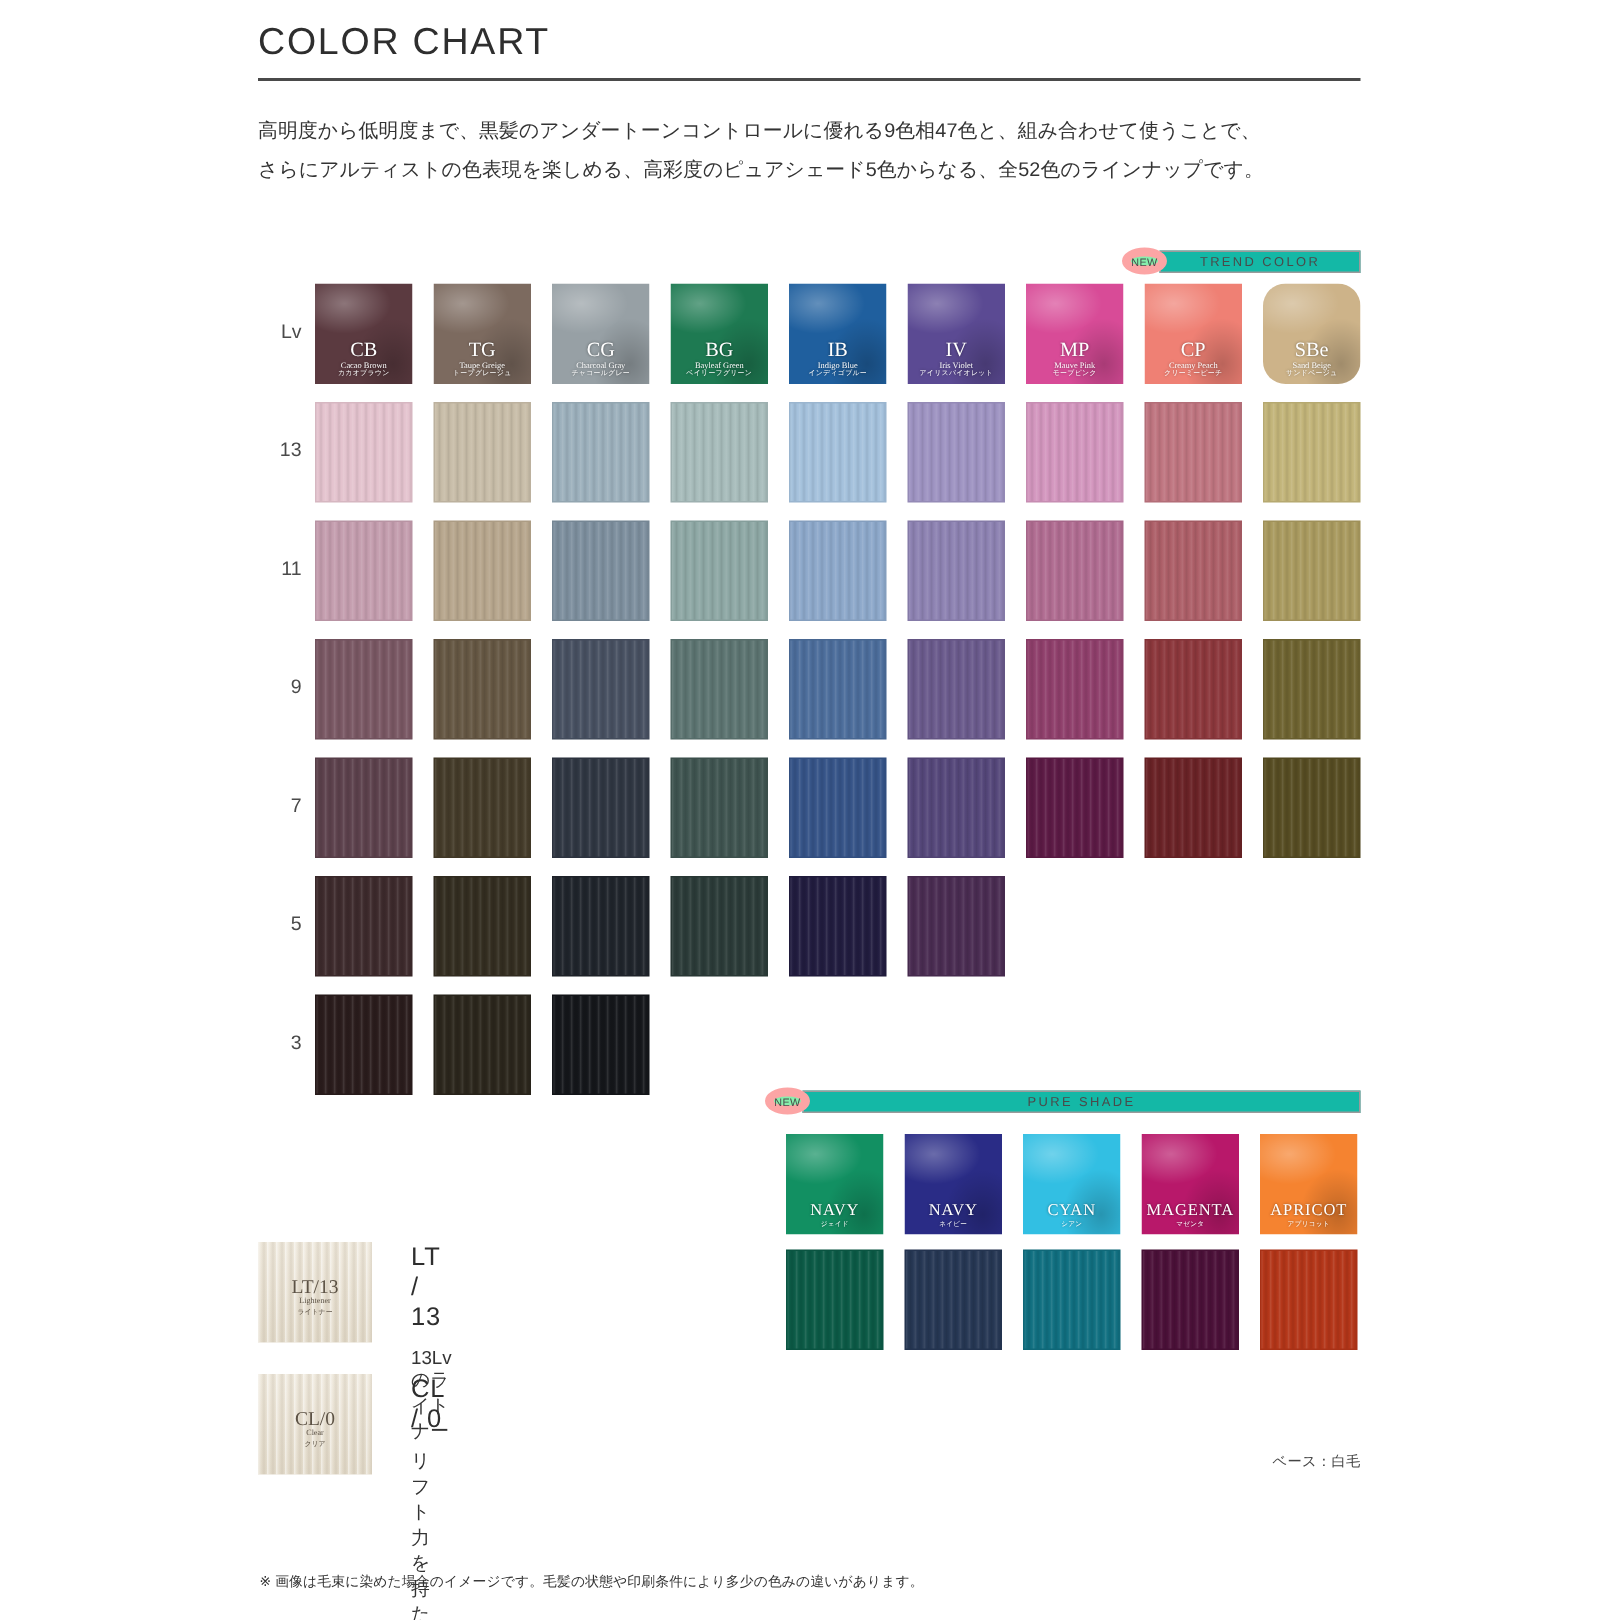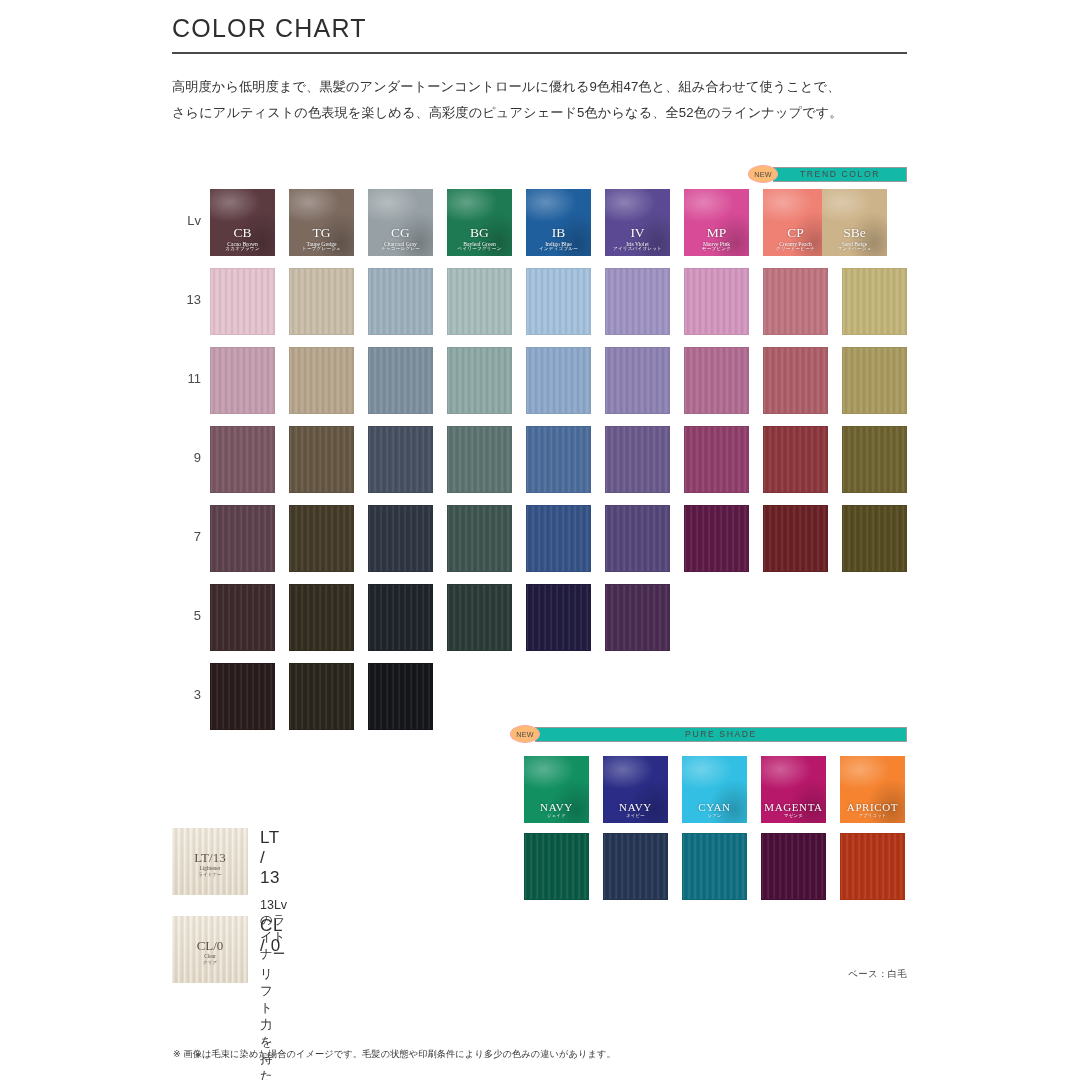--- a/index.html
+++ b/index.html
@@ -23,22 +23,22 @@
   .lede {
     position: absolute; left: 172px; top: 74px; width: 740px;
     font-size: 13.2px; line-height: 2.0; color: #333;
     letter-spacing: 0.1px;
   }
   .lede div { white-space: nowrap; }
 
   
   .banner { position: absolute; display: flex; align-items: center; height: 18px; }
   .banner .new-badge {
-    width: 30px; height: 18px; border: 1px solid #fca5a5; border-radius: 50%;
-    background: #fdba74; display: flex; align-items: center; justify-content: center;
+    width: 30px; height: 18px; border: 6px solid #fca5a5; border-radius: 50%;
+    background: #86efac; display: flex; align-items: center; justify-content: center;
     font-size: 7.2px; letter-spacing: 0.3px; color: #4a4a4a; z-index: 2;
     position: relative;
   }
   .banner .bar {
     flex: 1; height: 15px; border: 1px solid #9a9a9a; background: #14b8a6;
     margin-left: -5px; display: flex; align-items: center; justify-content: center;
   }
   .banner .bar span {
     font-size: 8.6px; letter-spacing: 1.6px; color: #4a4a4a;
   }
@@ -102,21 +102,21 @@
       rgba(255,255,255,0.55) 0px, rgba(255,255,255,0.0) 2px,
       rgba(150,135,110,0.17) 4px, rgba(255,255,255,0.0) 6px);
   }
   .extra .chip .cap {
     position: absolute; left:0; right:0; top: 50%; transform: translateY(-42%);
     text-align: center; color: #5c5245; line-height: 1.15; z-index: 2;
   }
   .extra .chip .cap .code { font-family: Liberation Serif, serif; font-size: 13px; display:block; }
   .extra .chip .cap .en { font-family: "Liberation Serif", serif; font-size: 5.4px; display:block; }
   .extra .chip .cap .jp { font-size: 4.6px; display:block; }
-  .extra .txt { position: absolute; left: 88px; }
+  .extra .txt { position: absolute; left: 102px; }
   .extra .txt .big { font-size: 17px; color: #2e2e2e; letter-spacing: 0.6px; }
   .extra .txt .small { font-size: 12.5px; color: #333; margin-top: 10px; }
 
   #lt-block { top: 828px; }
   #cl-block { top: 916px; }
 
   
   .base-note {
     position: absolute; right: 173px; top: 968px;
     font-size: 9.5px; color: #444; letter-spacing: 0.2px;
@@ -208,21 +208,21 @@
           </div>
         </div>
         <div class="sw-head" style="left: 553px;">
           <div class="photo" style="background: rgb(239, 128, 116);"></div>
           <div class="cap">
             <span class="code">CP</span>
             <span class="en">Creamy Peach</span>
             <span class="jp">クリーミーピーチ</span>
           </div>
         </div>
-        <div class="sw-head" style="left: 612px;">
+        <div class="sw-head" style="left: 632px; border-radius: 15px;">
           <div class="photo" style="background: rgb(205, 179, 137);"></div>
           <div class="cap">
             <span class="code">SBe</span>
             <span class="en">Sand Beige</span>
             <span class="jp">サンドベージュ</span>
           </div>
         </div>
       </div>
       <div class="row">
         <div class="row-label">13</div>

